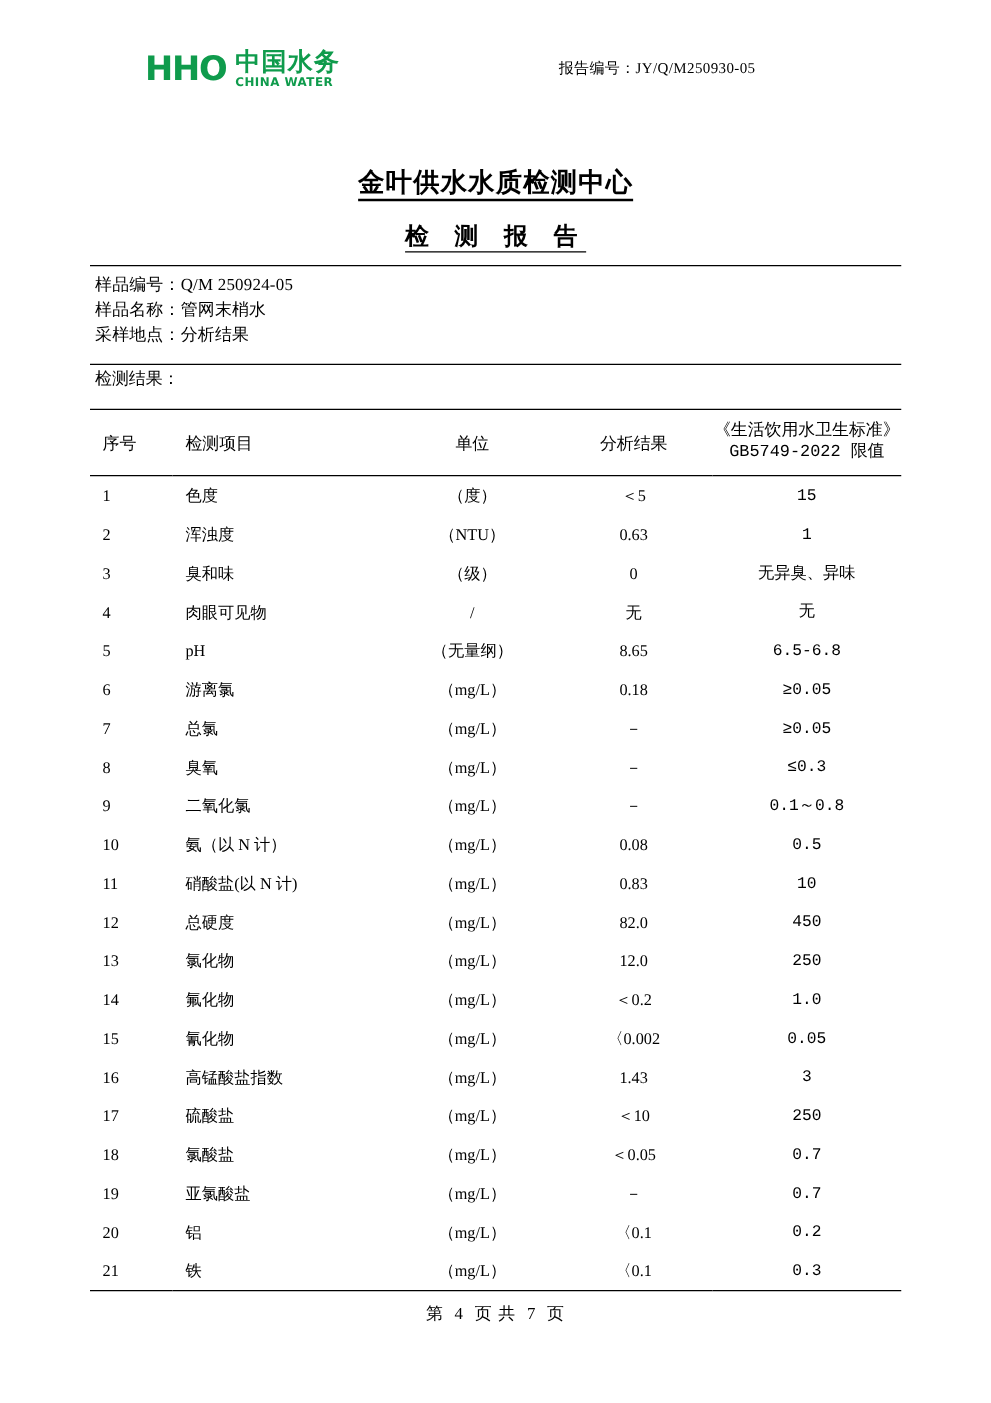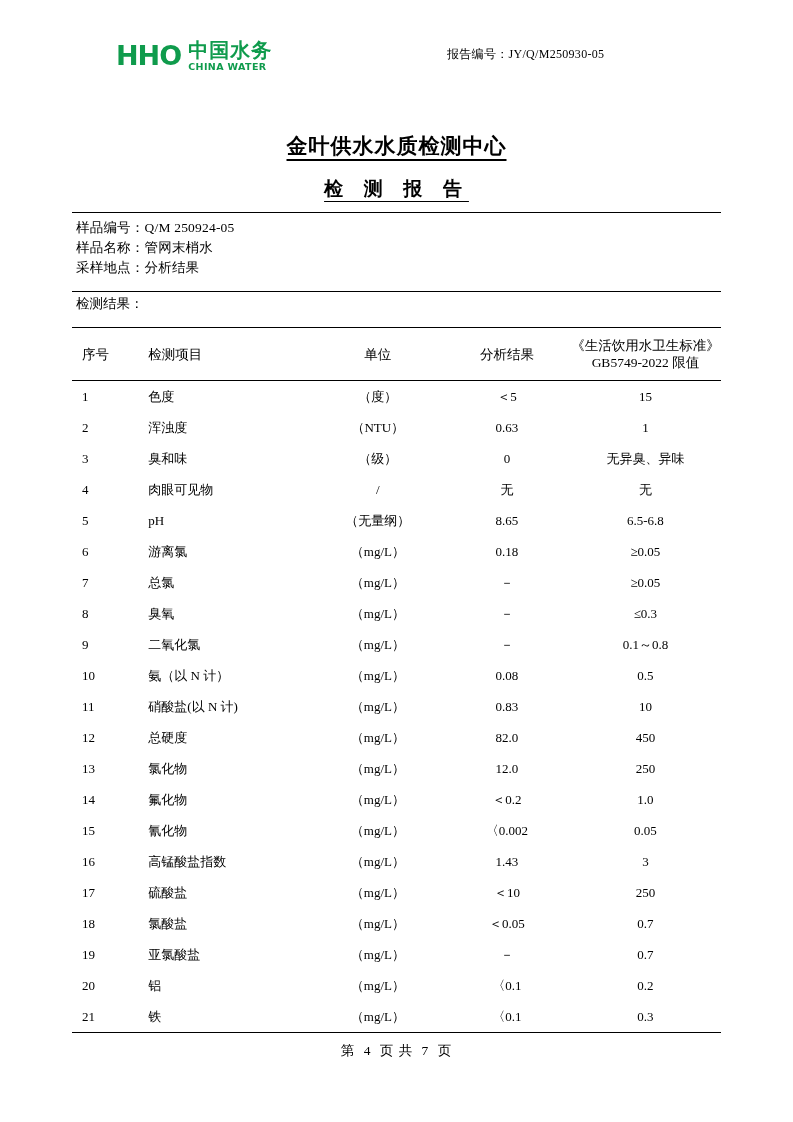--- a/index.html
+++ b/index.html
@@ -137,21 +137,21 @@
   }
   table.data td {
     padding: 7.5px 0;
     vertical-align: middle;
     line-height: 16px;
   }
   .col-no    { width: 9%;  text-align: left;   padding-left: 10px !important; }
   .col-item  { width: 26%; text-align: left;   padding-left: 10px !important; }
   .col-unit  { width: 21%; text-align: center; }
   .col-res   { width: 20%; text-align: center; }
-  .col-std   { width: 24%; text-align: center; }
+  .col-std   { width: 24%; text-align: center; font-family: Liberation Mono, monospace; }
 
   thead tr.head-row th { border-bottom: none; }
   .thead-sep {
     border-bottom: 1px solid #000;
   }
   .tbody-bottom {
     border-bottom: 1px solid #000;
   }
   .std-two-line {
     line-height: 17px;

